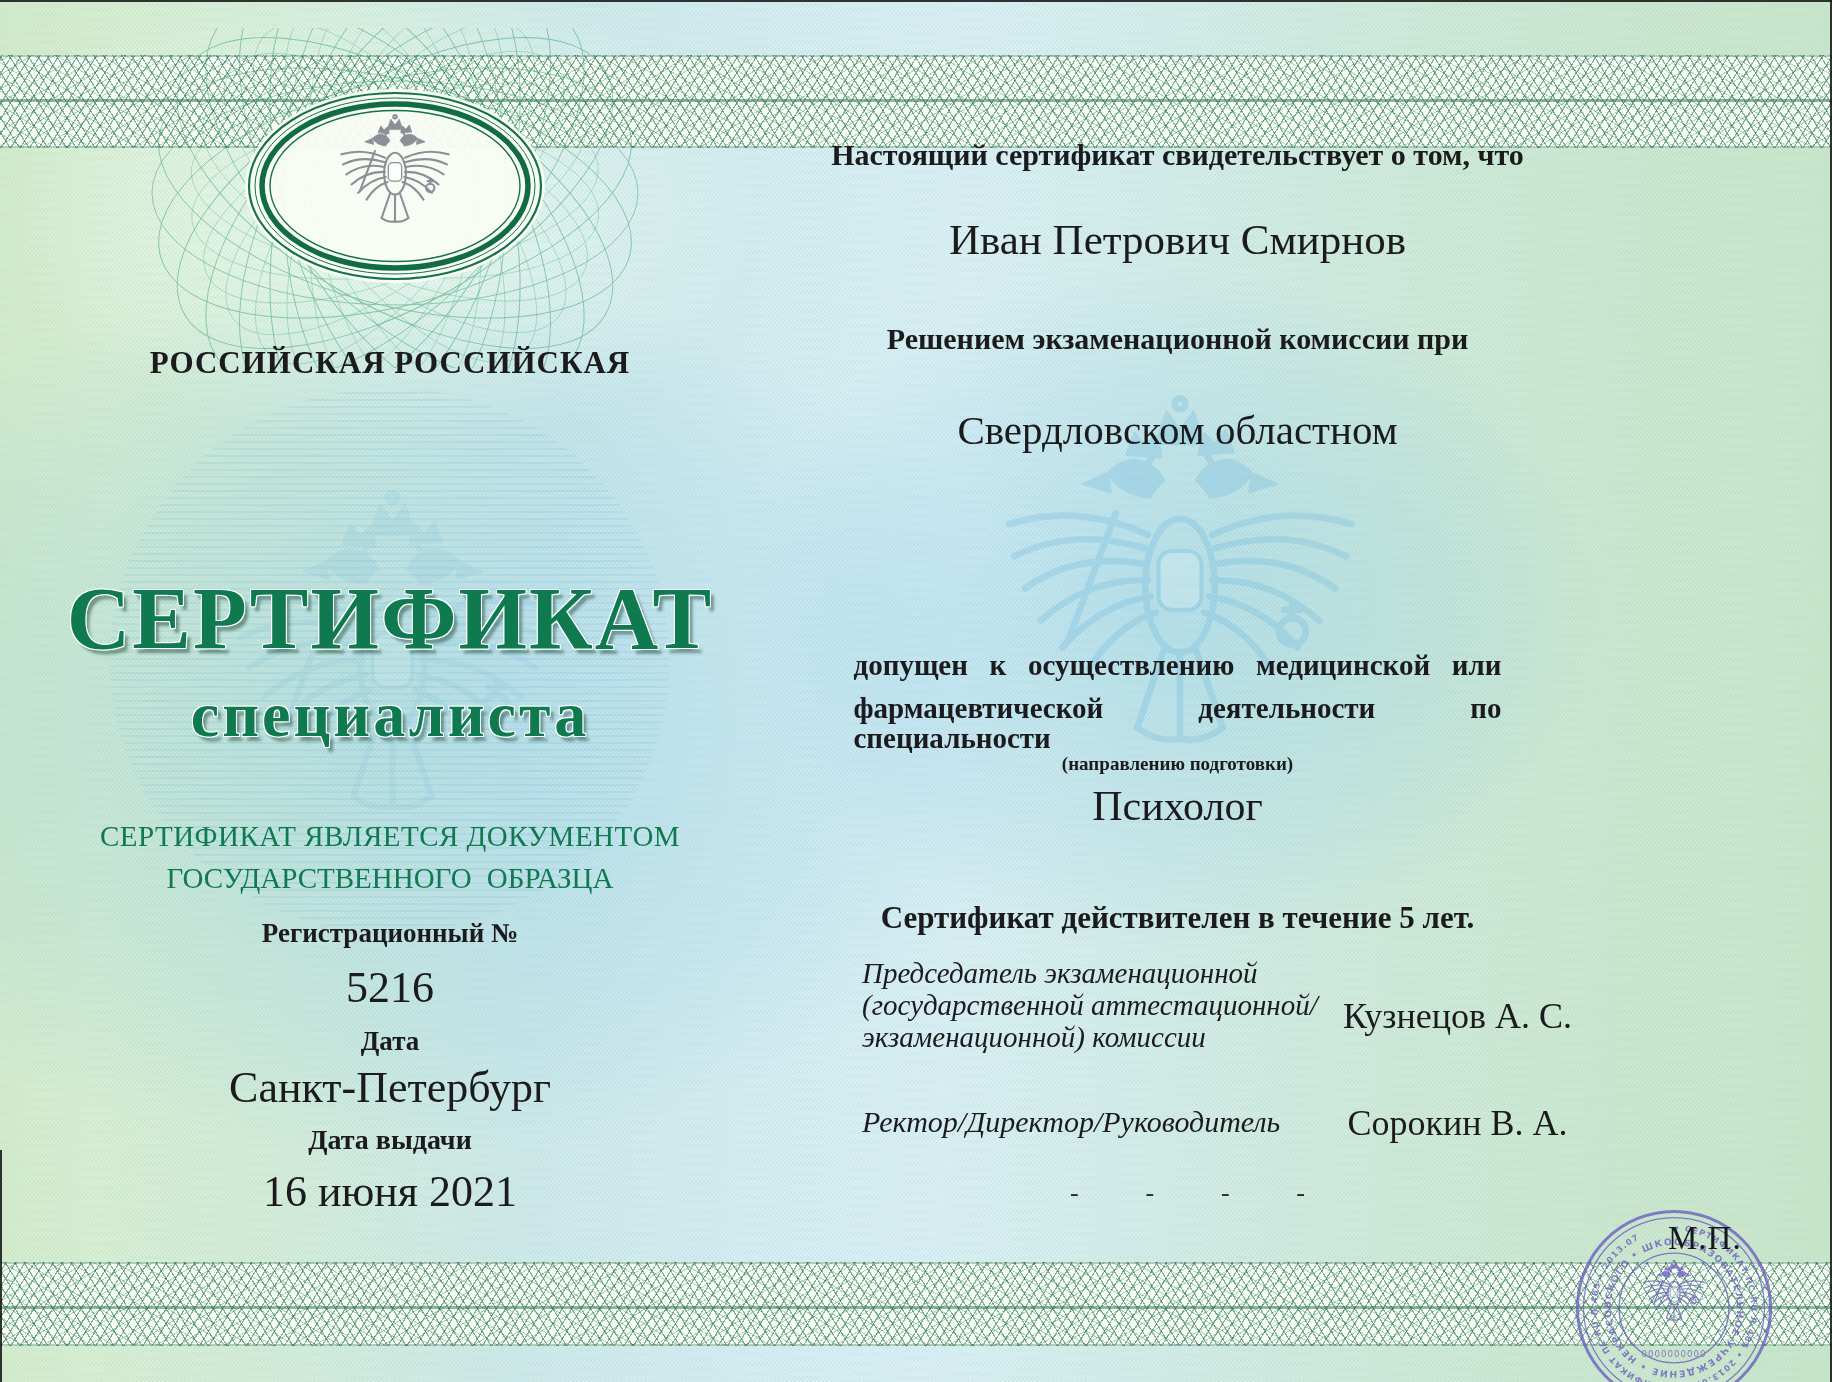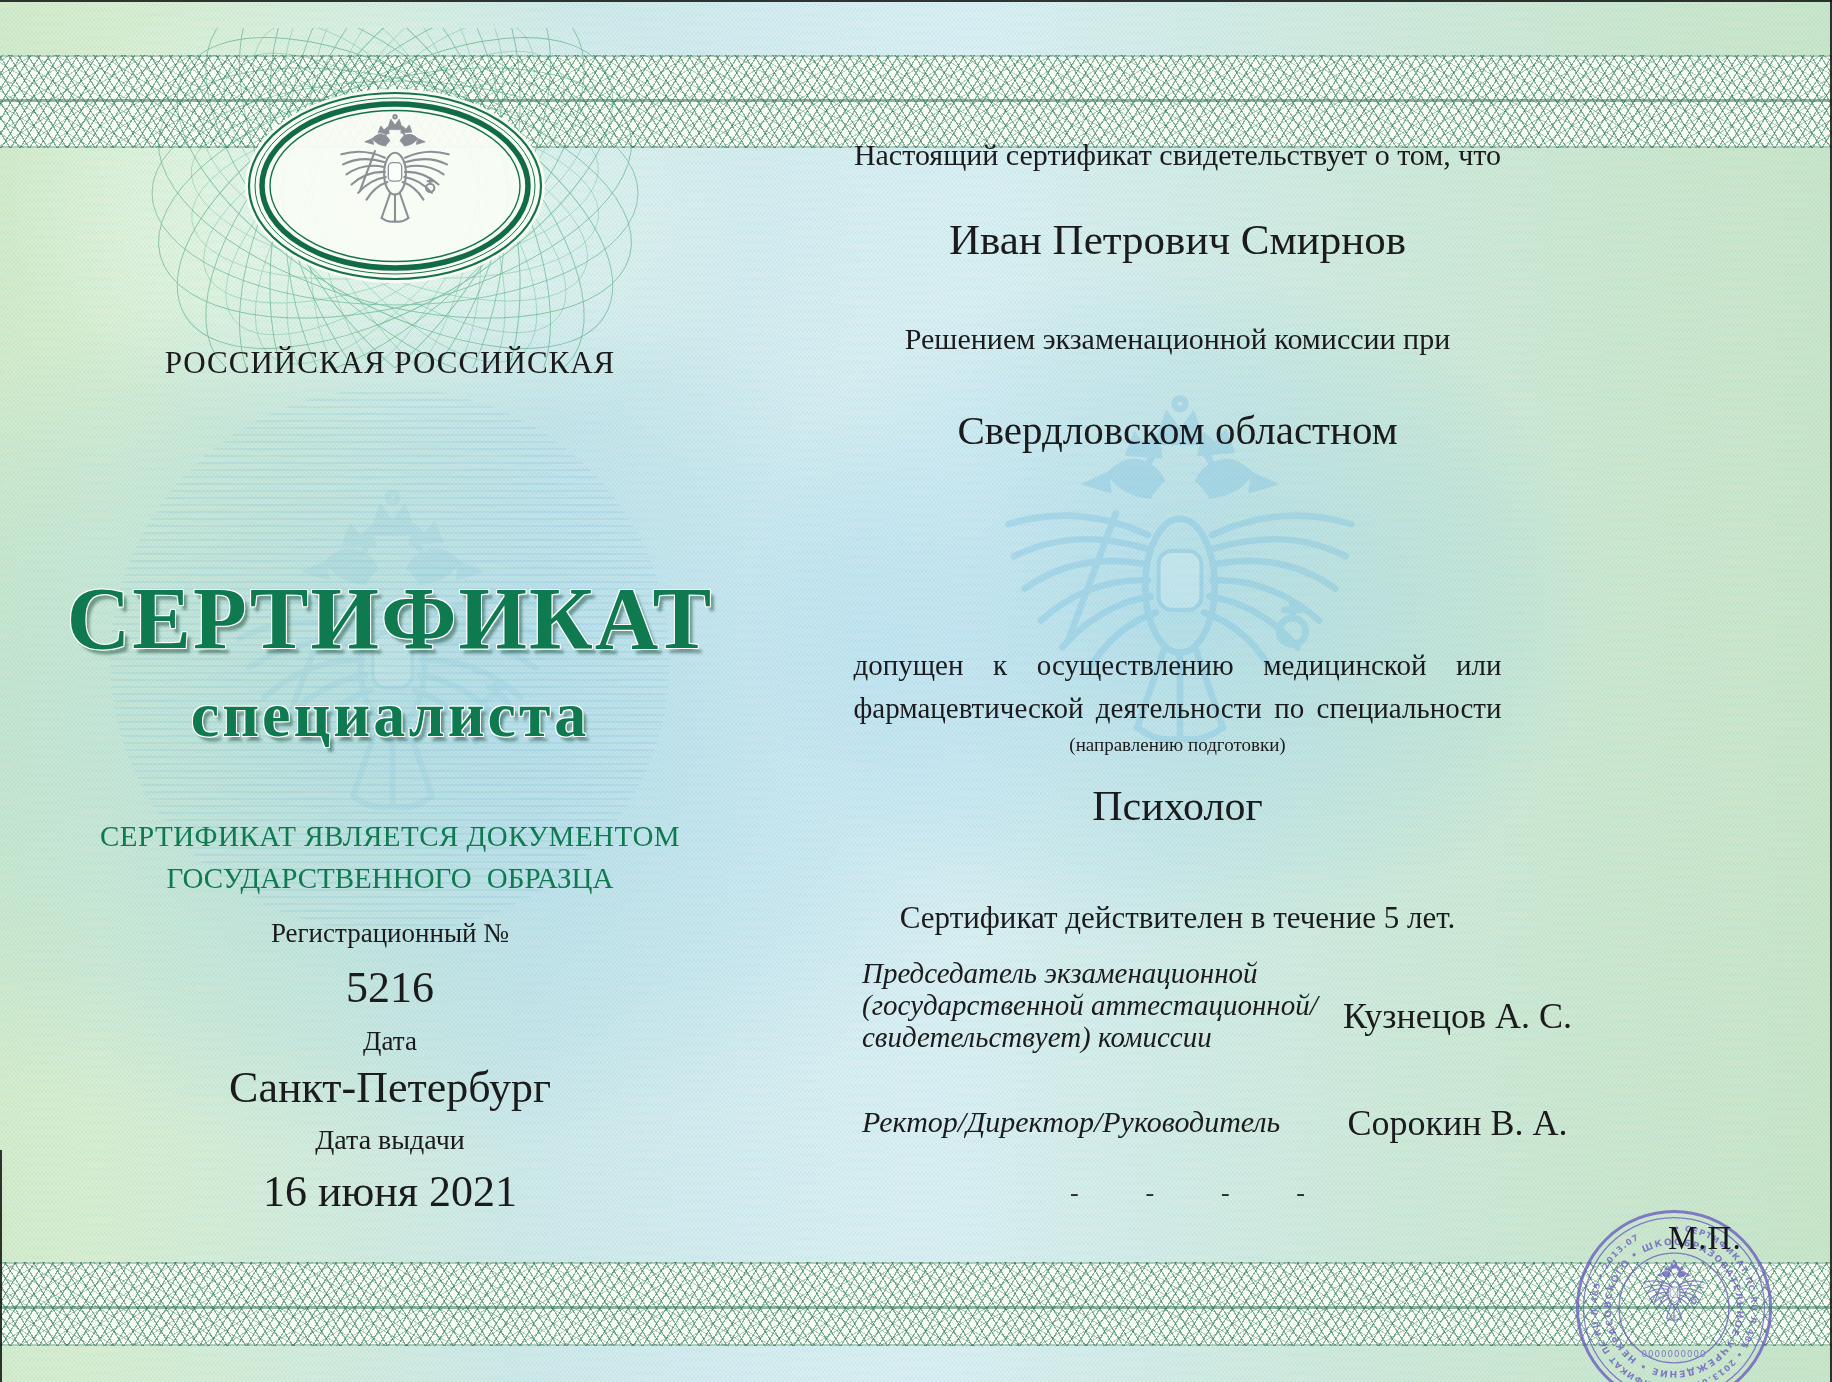--- a/index.html
+++ b/index.html
@@ -30,21 +30,21 @@
   .edge.l{left:0;top:1150px;width:2px;height:232px}
   .wm-oval{position:absolute;left:110px;top:388px;width:560px;height:545px;border-radius:50%;z-index:1;
     background:repeating-linear-gradient(0deg, rgba(85,170,215,0.13) 0 2px, transparent 2px 7px);}
   .wm-eagle{position:absolute;z-index:1}
   .wm-eagle.right{left:930px;top:385px;width:500px;height:455px;color:#6fb9de;opacity:.30}
   .wm-eagle.left{left:195px;top:480px;width:395px;height:420px;color:#79bdd8;opacity:.16}
   .rosette{position:absolute;left:135px;top:28px;width:520px;height:340px;z-index:2}
   .txt{position:absolute;text-align:center;z-index:3}
   .lcol{left:0;width:780px}
   .rcol{left:790px;width:775px}
-  .bold{font-weight:normal}
+  .bold{font-weight:bold}
   .green{color:#0f7a50}
   .ital{font-style:italic}
   .title-main{font-weight:bold;color:#0f7a50;letter-spacing:2px;
     text-shadow:1px 1px 0 #fff,-1px -1px 0 #fff,1px -1px 0 #fff,-1px 1px 0 #fff,4px 5px 3px rgba(10,60,40,.45);}
   .just{text-align:justify;text-align-last:justify}
   .dashes{position:absolute;left:1070px;top:1178px;width:235px;display:flex;justify-content:space-between;
     font-size:26px;color:#2a2a2a;z-index:3}
   .stamp{position:absolute;left:1552px;top:1186px;width:244px;height:244px;color:#6f63c0;opacity:.82;z-index:4}
   .ringtext{font-family:"DejaVu Sans",sans-serif;font-size:8.2px;font-weight:bold;letter-spacing:1.1px;fill:currentColor}
   .ringtext2{font-family:"DejaVu Sans",sans-serif;font-size:9px;font-weight:bold;letter-spacing:1.4px;fill:currentColor}
@@ -159,31 +159,31 @@
   <div class="txt lcol bold" style="top:1124px;font-size:28px">Дата выдачи</div>
   <div class="txt lcol" style="top:1166px;font-size:44px">16 июня 2021</div>
 
   <div class="txt rcol bold" style="top:138px;font-size:30px">Настоящий сертификат свидетельствует о том, что</div>
   <div class="txt rcol" style="top:215px;font-size:43px">Иван Петрович Смирнов</div>
   <div class="txt rcol bold" style="top:322px;font-size:30px">Решением экзаменационной комиссии при</div>
   <div class="txt rcol" style="top:406px;font-size:41px">Свердловском областном</div>
 
   <div class="txt rcol" style="top:638px">
     <div class="bold just" style="width:648px;margin:12px auto;font-size:29px;line-height:1.06">допущен к осуществлению медицинской или</div>
-    <div class="bold just" style="width:648px;margin:12px auto;font-size:29px;line-height:1.06">фармацевтической деятельности по специальности</div>
+    <div class="bold just" style="width:648px;margin:0 auto;font-size:29px;line-height:1.06">фармацевтической деятельности по специальности</div>
     <div class="bold" style="font-size:19px;line-height:1.06">(направлению подготовки)</div>
   </div>
 
   <div class="txt rcol" style="top:782px;font-size:42px">Психолог</div>
   <div class="txt rcol bold" style="top:900px;font-size:31px">Сертификат действителен в течение 5 лет.</div>
 
   <div class="txt rcol" style="top:958px;text-align:left">
     <div class="ital" style="margin-left:72px;font-size:29px;line-height:1.1">Председатель экзаменационной</div>
     <div class="ital" style="margin-left:72px;font-size:29px;line-height:1.1">(государственной аттестационной/</div>
-    <div class="ital" style="margin-left:72px;font-size:29px;line-height:1.1">свидетельствует) комиссии</div>
+    <div class="ital" style="margin-left:72px;font-size:29px;line-height:1.1">экзаменационной) комиссии</div>
   </div>
   <div class="txt rcol" style="top:995px;left:1335px;width:245px;font-size:36px">Кузнецов А. С.</div>
 
   <div class="txt rcol ital" style="top:1105px;text-align:left;padding-left:72px;font-size:30px">Ректор/Директор/Руководитель</div>
   <div class="txt rcol" style="top:1102px;left:1335px;width:245px;font-size:36px">Сорокин В. А.</div>
 
   <div class="dashes">
     <span>-</span>
     <span>-</span>
     <span>-</span>

